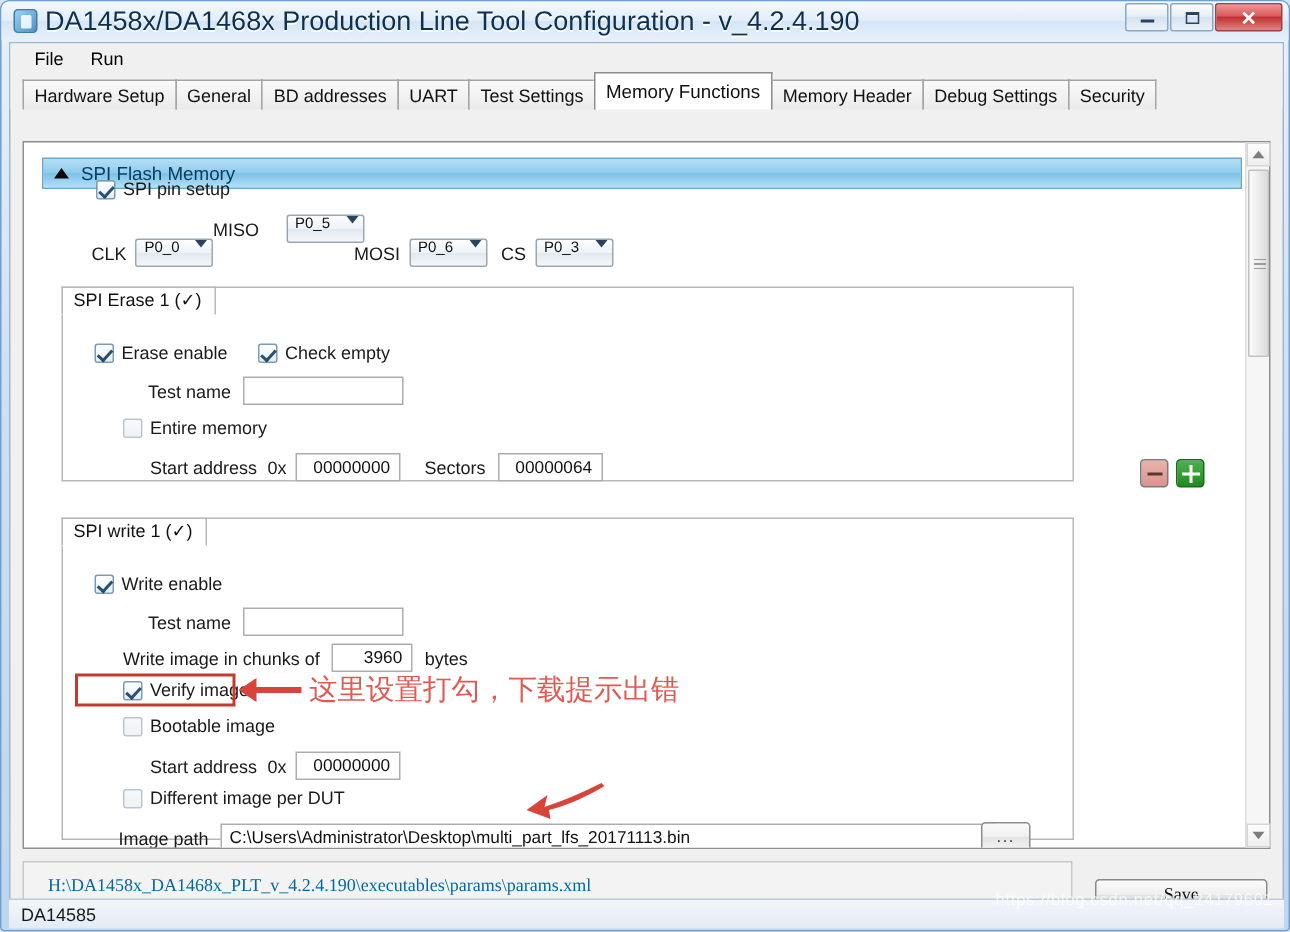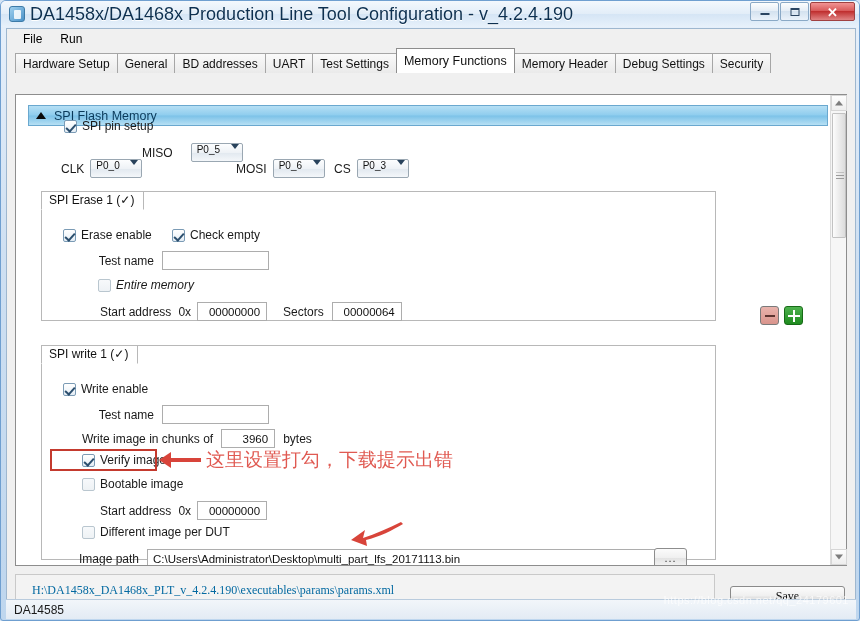--- a/index.html
+++ b/index.html
@@ -364,21 +364,21 @@
           <div class="row" style="left:130px; top:36px;">
             <span class="cb checked"></span>
             <span class="lbl-txt">Check empty</span>
           </div>
 
           <div class="row" style="left:40px; top:59px;">
             <span class="lbl-txt" style="width:72px; text-align:right; margin-right:8px;">Test name</span>
             <span class="tb" style="width:107px;"></span>
           </div>
 
-          <div class="row" style="left:56px; top:86px;font-style:italic;">
+          <div class="row" style="left:40px; top:86px;">
             <span class="cb dim"></span>
             <span class="lbl-txt">Entire memory</span>
           </div>
 
           <div class="row" style="left:58px; top:110px;">
             <span class="lbl-txt" style="margin-right:7px;">Start address</span>
             <span class="lbl-txt" style="margin-right:6px;">0x</span>
             <span class="tb num" style="width:70px;">00000000</span>
             <span class="lbl-txt" style="margin:0 8px 0 16px;">Sectors</span>
             <span class="tb num" style="width:70px;">00000064</span>

